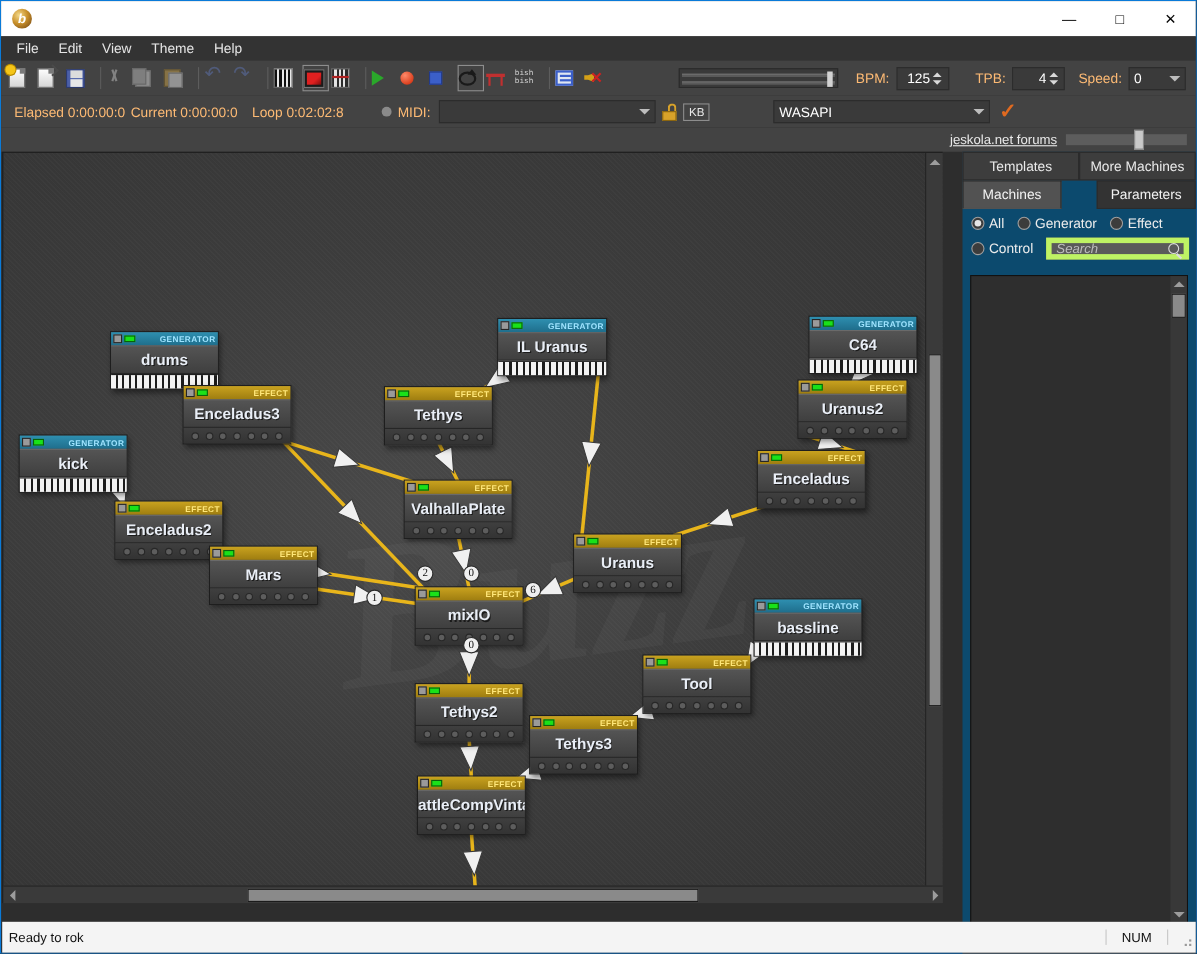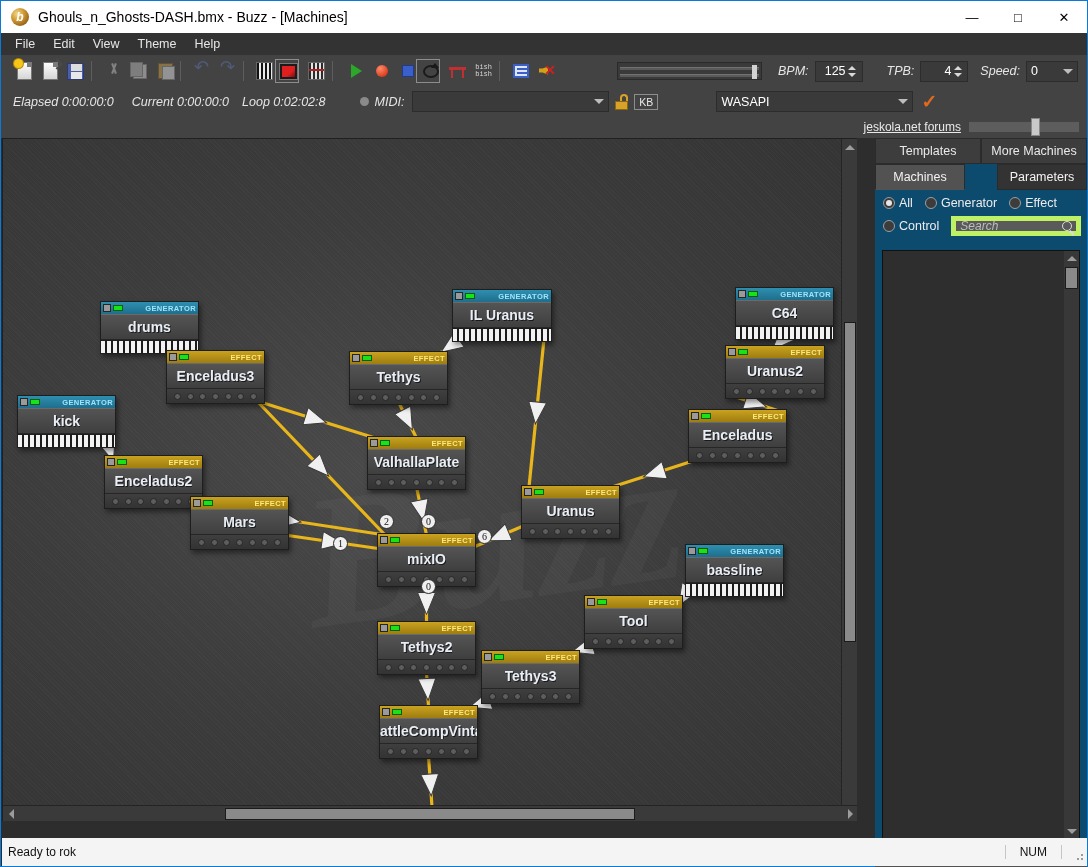--- a/index.html
+++ b/index.html
@@ -19,21 +19,21 @@
   .tb-title{ margin-left:9px; font-size:14px; color:#000; }
   .tb-btns{ margin-left:auto; display:flex; height:32px; }
   .tb-btn{ width:46px; height:32px; display:flex; align-items:center; justify-content:center; color:#000; font-size:13px; }
 
   
   .menubar{ position:absolute; left:0; top:32px; width:1086px; height:22px; background:#333333; display:flex; align-items:center; padding-left:5px; }
   .menu-item{ font-size:12.5px; color:#e6e6e6; padding:3px 9px; }
 
   
   .toolbar{ position:absolute; left:0; top:54px; width:1086px; height:32px; background:#434343; display:flex; align-items:center; padding-left:7px; }
-  .tbi{ width:24px; height:24px; margin-right:2px; display:flex; align-items:center; justify-content:flex-end; position:relative; }
+  .tbi{ width:24px; height:24px; margin-right:2px; display:flex; align-items:center; justify-content:flex-start; position:relative; }
   .tbi.framed{ border:1px solid #8d8d8d; }
   .tbsep{ width:1px; height:20px; background:#5d5d5d; margin:0 5px; }
   .ic{ position:relative; display:block; }
 
   
   .ic-doc{ width:15px;height:18px;background:linear-gradient(#fdfdfd,#d5d5d5); border:1px solid #777; }
   .ic-doc:after{ content:''; position:absolute; right:-1px; top:-1px; width:5px;height:5px; background:#7a7a7a; }
   .star{ position:absolute; left:-4px; top:-4px; width:9px;height:9px; background:#f5c518; border-radius:50%;
          box-shadow:0 0 0 1px #b88b00; }
   .arrowcurl{ position:absolute; right:-4px; top:-3px; width:8px; height:8px; border-top:2px solid #4a4a4a; border-right:2px solid #4a4a4a; transform:rotate(45deg); }
@@ -75,21 +75,21 @@
   .ic-mute{ width:16px;height:15px; position:relative; }
   .ic-mute:before{ content:''; position:absolute;left:0;top:3px;width:9px;height:8px;
                    background:#d4a017;clip-path:polygon(0 25%,40% 25%,100% 0,100% 100%,40% 75%,0 75%); }
   .ic-mute:after{ content:'\2715'; position:absolute; right:-1px; top:-2px; color:#cc2222; font-size:14px; font-weight:bold; }
 
   .master-slider{ width:145px;height:18px;margin-left:6px; position:relative; background:#3a3a3a; border:1px solid #2a2a2a; }
   .master-slider .l1,.master-slider .l2{ position:absolute; left:2px; right:2px; height:3px; background:#5a5a5a; border-top:1px solid #717171;}
   .master-slider .l1{ top:4px; } .master-slider .l2{ top:11px; }
   .master-slider .knob{ position:absolute; right:4px; top:2px; width:5px; height:14px; background:#d2d2d2; }
 
-  .lbl{ color:#e5e5e5; font-size:12.5px;font-style:italic; }
+  .lbl{ color:#fdba74; font-size:12.5px; }
   .spin{ height:21px; background:#3a3a3a; border:1px solid #2c2c2c; display:flex; align-items:center; }
   .spin input{ background:transparent; border:0; color:#fff; font-size:12.5px; text-align:right; outline:none;
                font-family:"Liberation Sans",sans-serif; }
   .spin .arrows{ width:13px; height:19px; display:flex; flex-direction:column; justify-content:center; align-items:center; gap:3px; }
   .ar-up{ width:0;height:0;border-bottom:4px solid #d9d9d9;border-left:4px solid transparent;border-right:4px solid transparent; }
   .ar-dn{ width:0;height:0;border-top:4px solid #d9d9d9;border-left:4px solid transparent;border-right:4px solid transparent; }
   .combo{ height:21px; background:#3a3a3a; border:1px solid #2c2c2c; display:flex; align-items:center; padding:0 4px; }
   .combo .txt{ color:#fff; font-size:12.5px; flex:1; }
   .combo .cv{ width:0;height:0;border-top:5px solid #bdbdbd;border-left:5px solid transparent;border-right:5px solid transparent; }
 
@@ -193,21 +193,20 @@
   .grip{ width:18px; height:18px; margin-left:4px; margin-right:3px; position:relative; }
   .grip i{ position:absolute; width:2px;height:2px;background:#9a9a9a; }
 </style>
 </head>
 <body>
 
 <div id="app">
 
   <div class="titlebar">
     <div class="tb-icon">b</div>
-    <div class="tb-title">Ghouls_n_Ghosts-DASH.bmx - Buzz - [Machines]</div>
     <div class="tb-btns">
       <div class="tb-btn">—</div>
       <div class="tb-btn">□</div>
       <div class="tb-btn close">✕</div>
     </div>
   </div>
 
   <div class="menubar">
     <div class="menu-item">File</div>
     <div class="menu-item">Edit</div>
@@ -313,21 +312,21 @@
 
     <span class="lbl" style="margin-left:12px">Speed:</span>
     <div class="combo" style="margin-left:6px;width:52px">
       <span class="txt">0</span>
       <span class="cv"></span>
     </div>
   </div>
 
   <div class="transport">
     <span class="lbl">Elapsed 0:00:00:0</span>
-    <span class="lbl" style="margin-left:18px">Current 0:00:00:0</span>
+    <span class="lbl" style="margin-left:5px">Current 0:00:00:0</span>
     <span class="lbl" style="margin-left:13px">Loop 0:02:02:8</span>
     <span class="dot-ind" style="margin-left:34px"></span>
     <span class="lbl">MIDI:</span>
     <div class="combo" style="margin-left:8px;width:197px">
       <span class="txt"></span>
       <span class="cv"></span>
     </div>
     <span class="lock-ic">
         <i class="sh"></i>
         <i class="body"></i>

